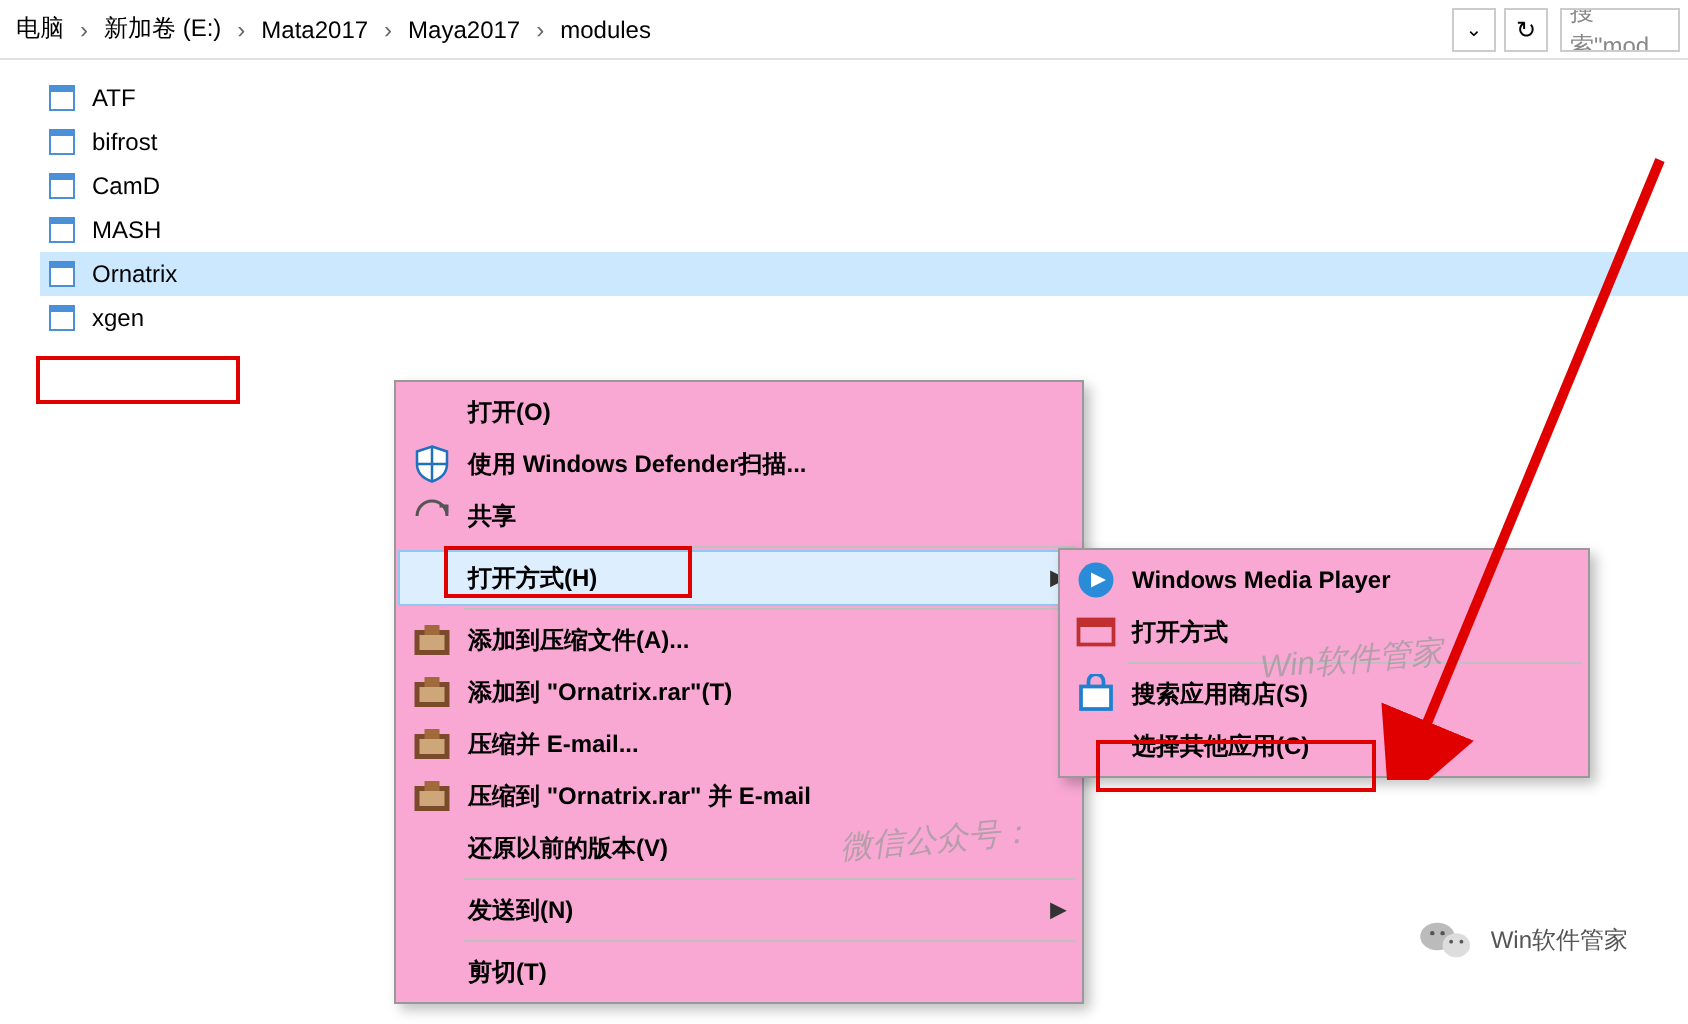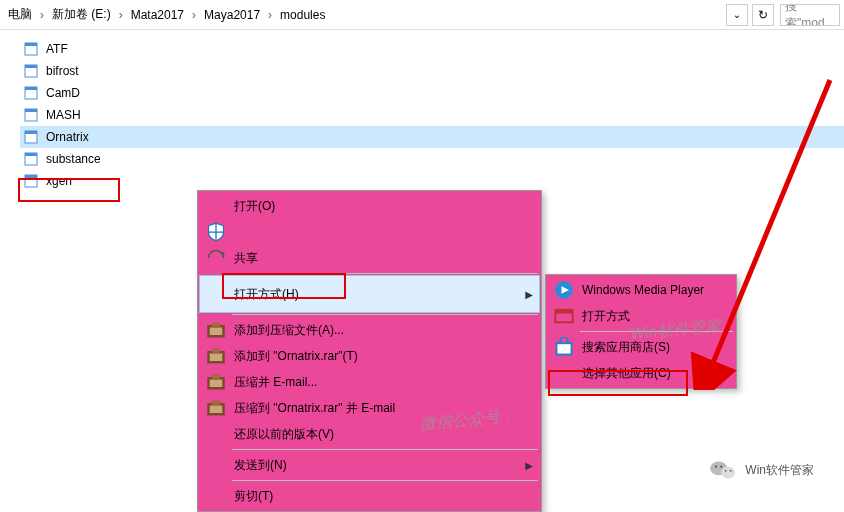--- a/index.html
+++ b/index.html
@@ -12,23 +12,23 @@
     .nav-btn { width: 22px; height: 22px; display: flex; align-items: center; justify-content: center; border: 1px solid #ccc; margin-left: 2px; cursor: pointer; }
     .search-box { width: 60px; height: 22px; border: 1px solid #ccc; padding: 0 4px; margin-left: 4px; color: #888; display: flex; align-items: center; overflow: hidden; }
 
     .file-list { padding: 8px 0 0 20px; }
     .file-item { display: flex; align-items: center; height: 22px; padding: 0 4px; gap: 6px; text-align: right; }
     .file-item.selected { background: #cce8ff; }
     .file-icon { width: 16px; height: 16px; display: inline-flex; align-items: center; justify-content: center; }
     .file-icon svg { width: 16px; height: 16px; }
     .highlight-box { position: absolute; border: 2px solid #e00000; pointer-events: none; }
 
-    .context-menu { position: absolute; background: #ec4899; border: 1px solid #999; box-shadow: 3px 3px 6px rgba(0,0,0,0.25); padding: 2px; }
+    .context-menu { position: absolute; background: #f9a8d4; border: 1px solid #999; box-shadow: 3px 3px 6px rgba(0,0,0,0.25); padding: 2px; font-weight: bold; }
     .menu-item { display: flex; align-items: center; height: 26px; padding: 0 20px 0 6px; gap: 8px; cursor: default; white-space: nowrap; position: relative; }
-    .menu-item.hovered { background: #ddeeff; border: 1px solid #90c8f0; height: 38px; margin: -1px; align-items: center; }
+    .menu-item.hovered { background: #ddeeff; border: 1px solid #90c8f0; height: 28px; margin: -1px; align-items: center; }
     .menu-icon-slot { width: 20px; height: 20px; display: flex; align-items: center; justify-content: center; flex-shrink: 0; }
     .menu-sep { height: 1px; background: #c0c0c0; margin: 2px 1px 2px 32px; }
     .submenu-arrow { position: absolute; right: 6px; font-size: 10px; color: #333; }
 
     .watermark { position: absolute; color: #999; font-style: italic; font-size: 16px; opacity: 0.7; transform: rotate(-5deg); pointer-events: none; }
     .wechat-badge { position: absolute; right: 30px; bottom: 30px; display: flex; align-items: center; gap: 8px; color: #555; font-size: 14px; }
     .wechat-icon { width: 28px; height: 24px; }
     .arrow-overlay { position: absolute; pointer-events: none; }
   </style>
 </head>
@@ -102,47 +102,39 @@
       </span>
     <span>Ornatrix</span>
   </div>
   <div class="file-item">
     <span class="file-icon">
         <svg viewBox="0 0 16 16">
           <rect x="1" y="2" width="12" height="12" fill="#fff" stroke="#4a90d9"></rect>
           <rect x="1" y="2" width="12" height="3" fill="#4a90d9"></rect>
         </svg>
       </span>
-    <span>substance</span>
-  </div>
-  <div class="file-item">
-    <span class="file-icon">
-        <svg viewBox="0 0 16 16">
-          <rect x="1" y="2" width="12" height="12" fill="#fff" stroke="#4a90d9"></rect>
-          <rect x="1" y="2" width="12" height="3" fill="#4a90d9"></rect>
-        </svg>
-      </span>
     <span>xgen</span>
   </div>
 </div>
 
 <div class="highlight-box" style="left:18px; top:178px; width:102px; height:24px;"></div>
 
 <div class="context-menu" style="left:197px; top:190px; width:345px;">
   <div class="menu-item">
     <span class="menu-icon-slot"></span>
     <span>打开(O)</span>
   </div>
   <div class="menu-item">
     <span class="menu-icon-slot">
         <svg viewBox="0 0 16 16">
           <path d="M8 1l6 2v5c0 4-3 6-6 7-3-1-6-3-6-7V3z" fill="#fff" stroke="#2070c0"></path>
           <path d="M2 8h12M8 1v14" stroke="#2070c0"></path>
         </svg>
       </span>
+    <span>使用 Windows Defender扫描...</span>
   </div>
   <div class="menu-item">
     <span class="menu-icon-slot">
         <svg viewBox="0 0 16 16">
           <path d="M2 8 A6 6 0 0 1 14 8" fill="none" stroke="#555" stroke-width="1.2"></path>
           <path d="M11 4l3 0l0 3" fill="none" stroke="#555" stroke-width="1.2"></path>
         </svg>
       </span>
     <span>共享</span>
   </div>
@@ -205,21 +197,21 @@
   </div>
   <div class="menu-sep"></div>
   <div class="menu-item">
     <span class="menu-icon-slot"></span>
     <span>剪切(T)</span>
   </div>
 </div>
 
 <div class="highlight-box" style="left:222px; top:273px; width:124px; height:26px;"></div>
 
-<div class="context-menu" style="left:545px; top:274px; width:192px;">
+<div class="context-menu" style="left:529px; top:274px; width:266px;">
   <div class="menu-item">
     <span class="menu-icon-slot">
         <svg viewBox="0 0 16 16">
           <circle cx="8" cy="8" r="7" fill="#2a8cd8"></circle>
           <polygon points="6,5 12,8 6,11" fill="#fff"></polygon>
         </svg>
       </span>
     <span>Windows Media Player</span>
   </div>
   <div class="menu-item">

